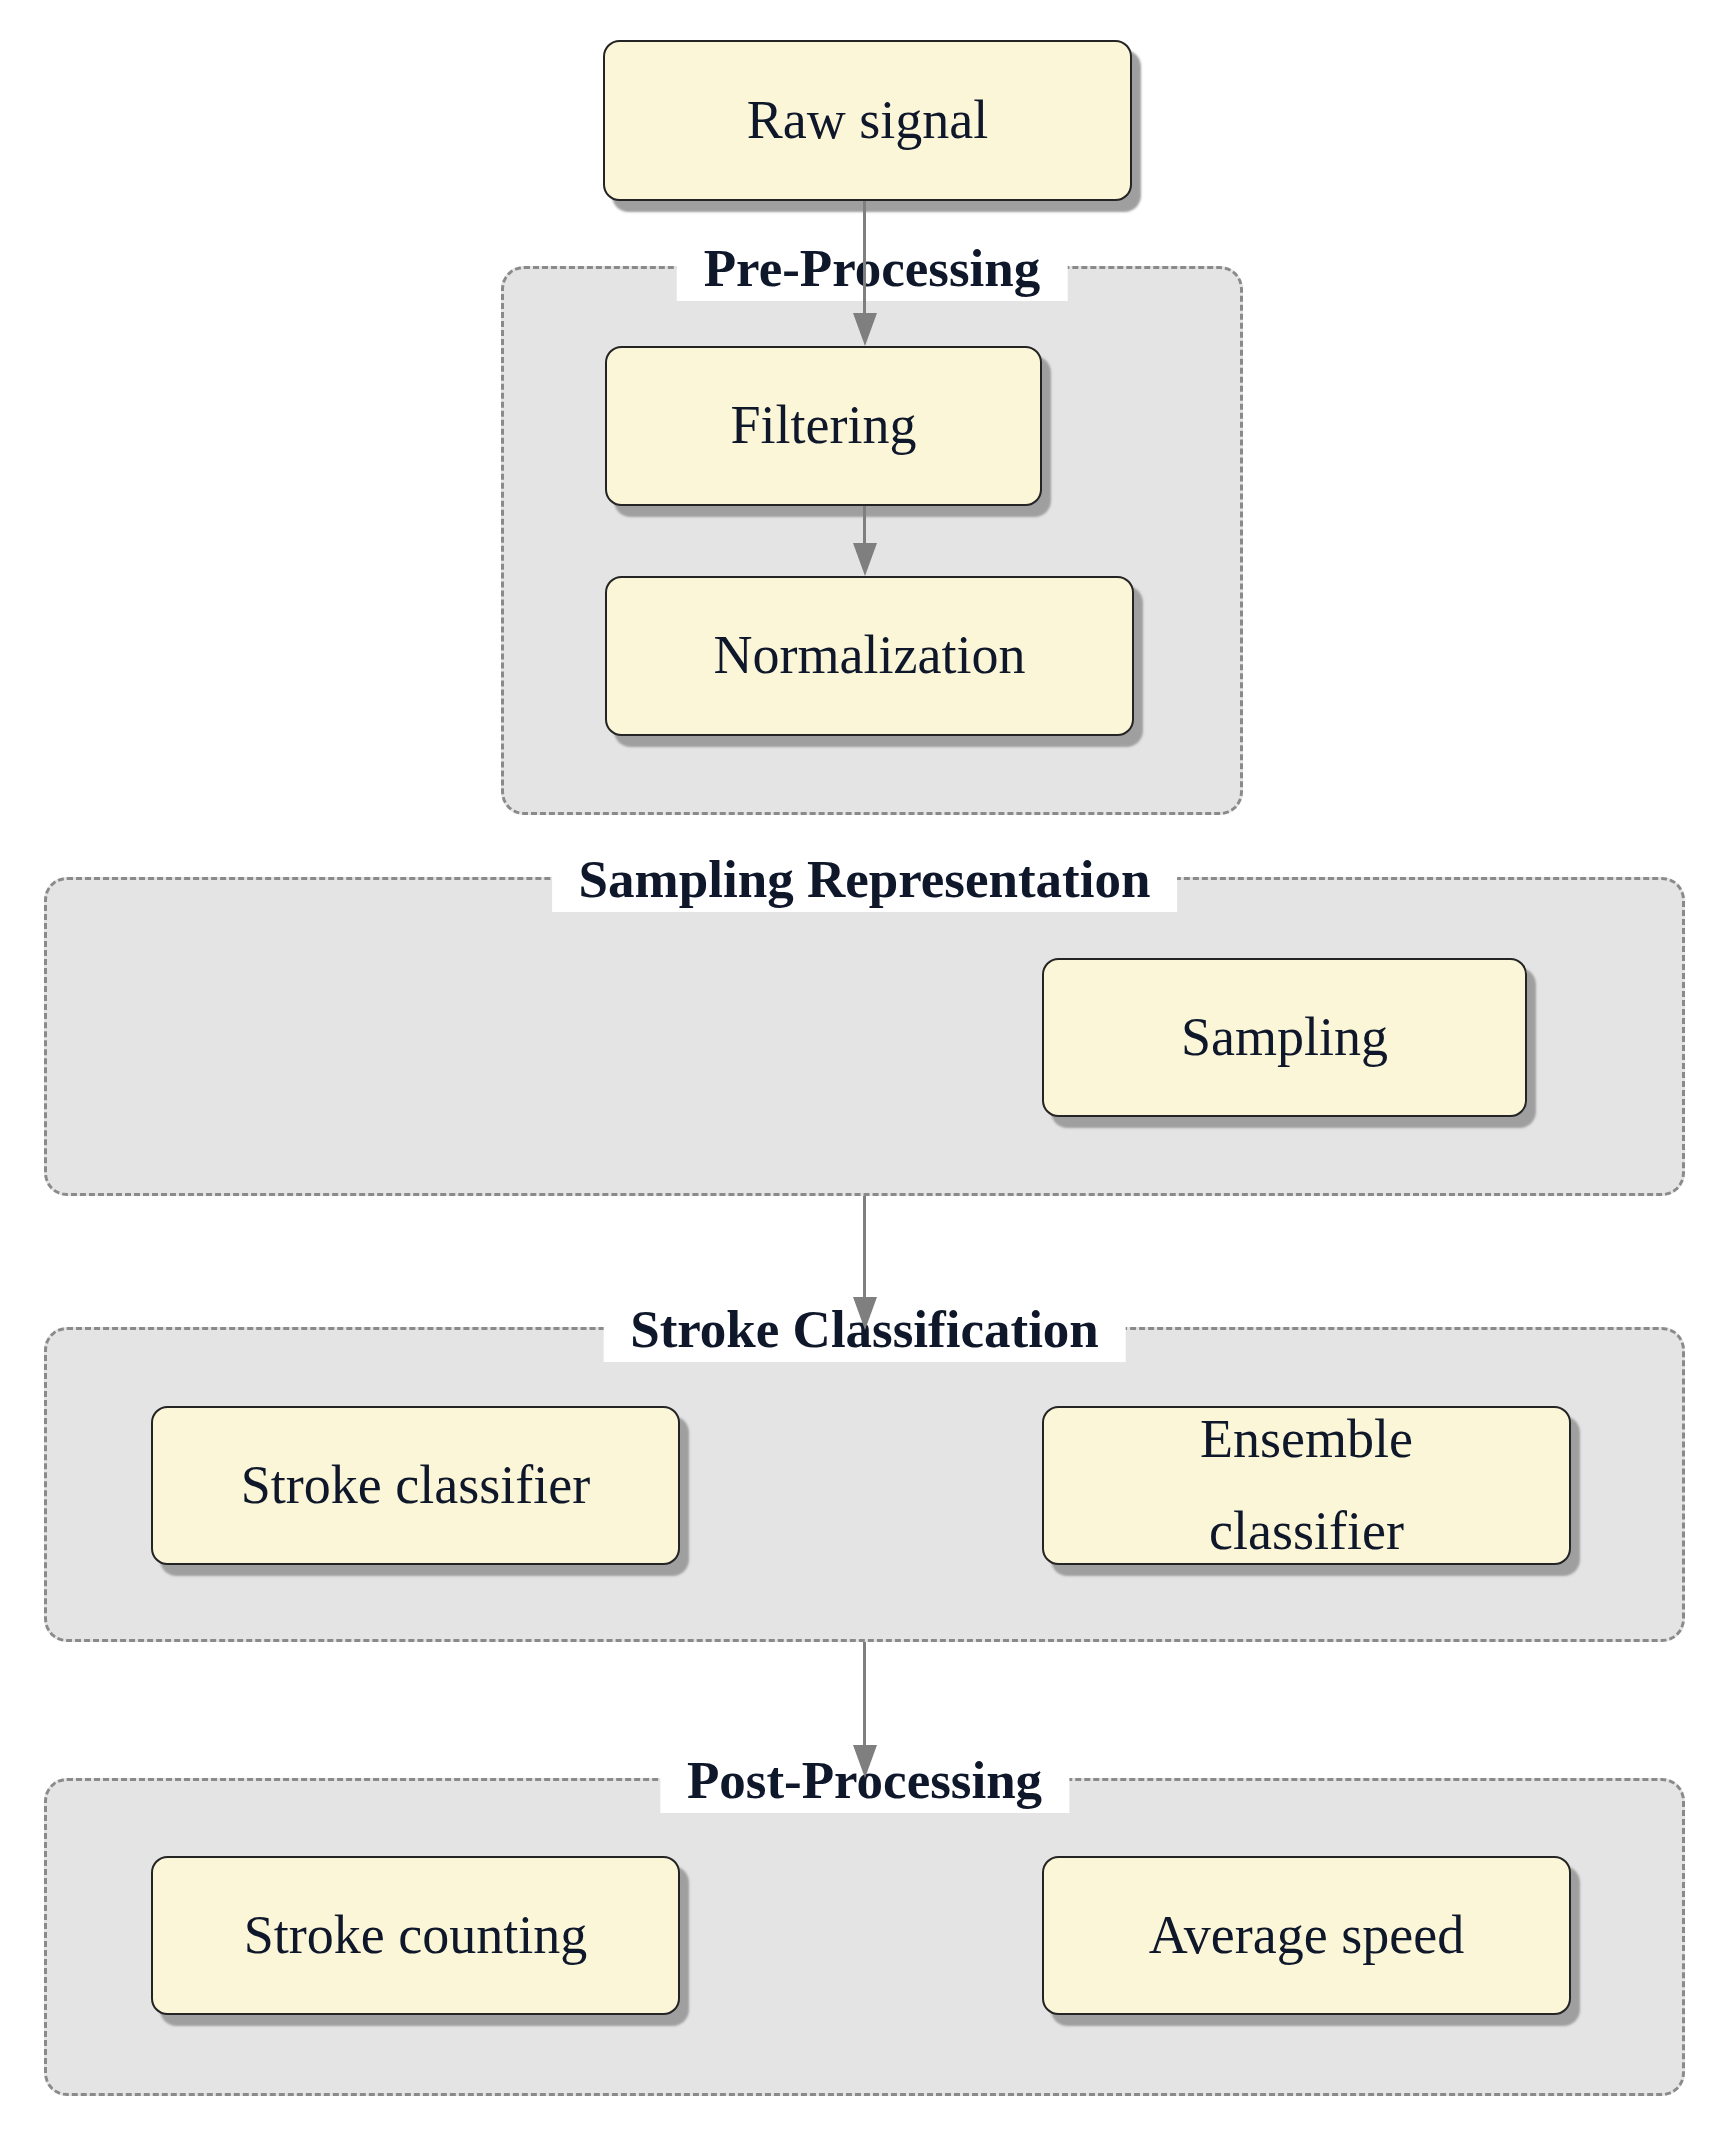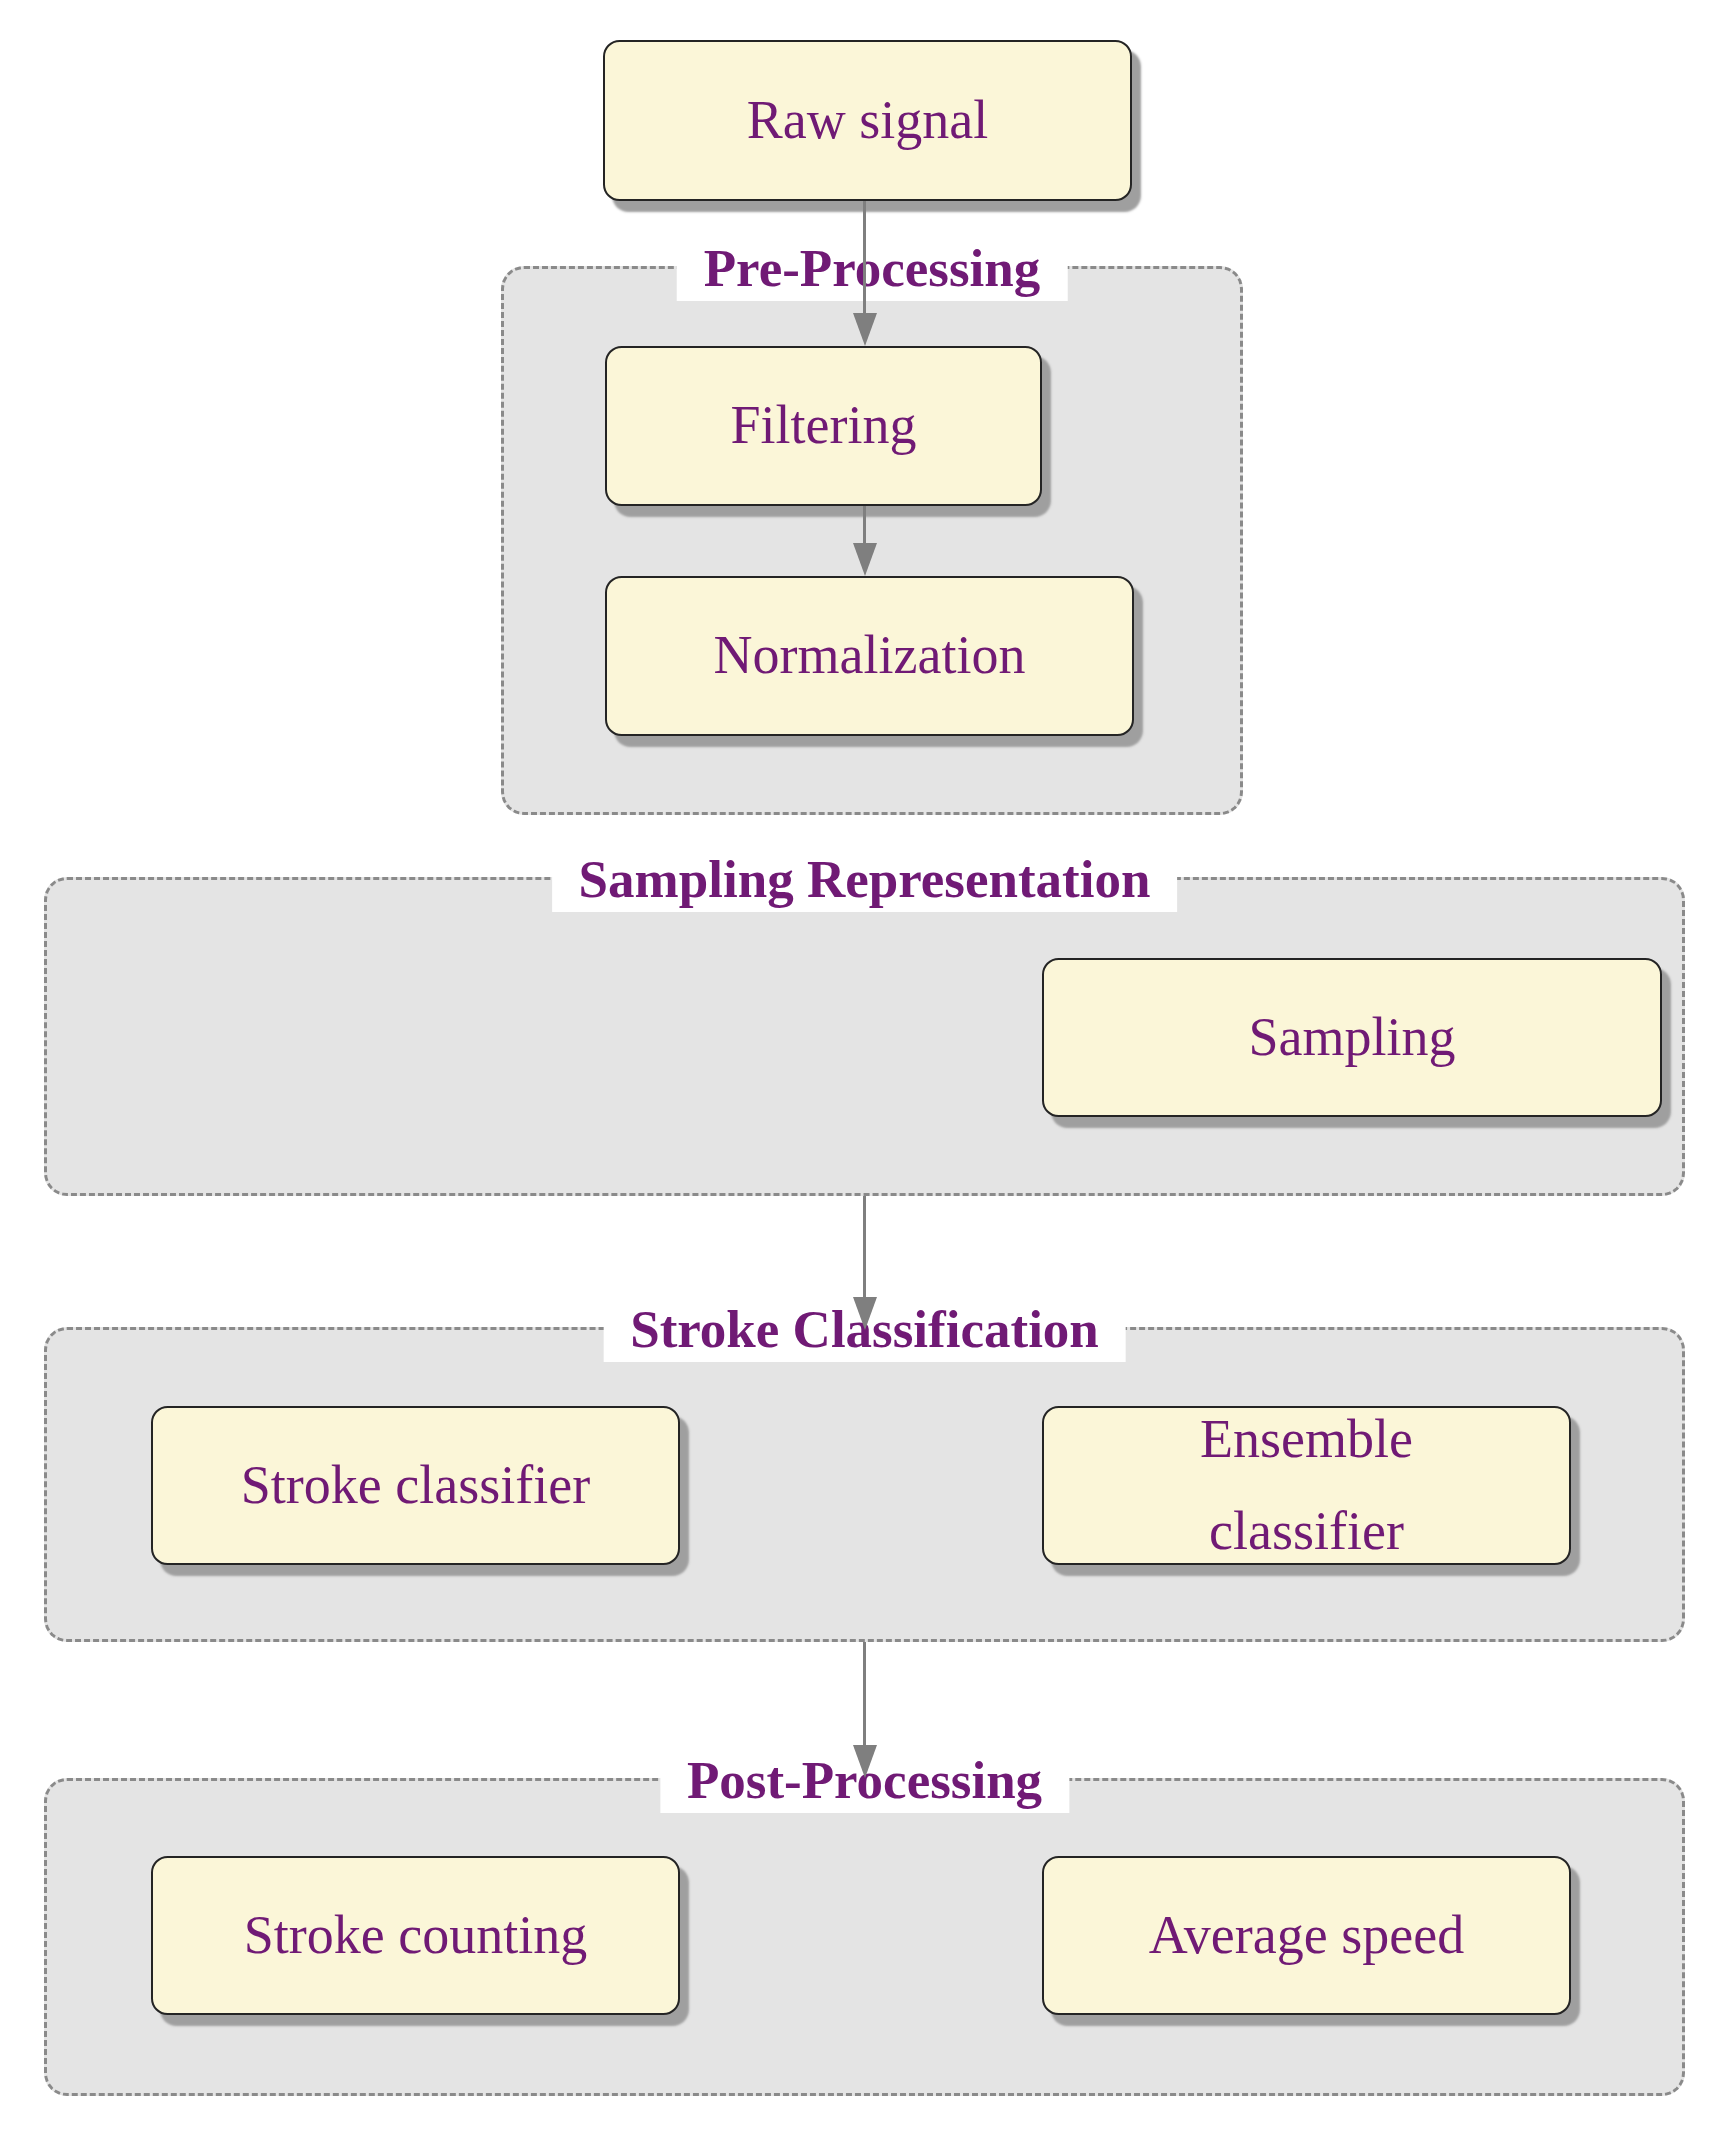--- a/index.html
+++ b/index.html
@@ -2,21 +2,21 @@
 <html style="font-size:12px"><head>
 <meta charset="utf-8">
 <style>
   html, body { margin: 0; padding: 0; background: #ffffff; }
   .stage {
     position: relative;
     width: 1730px;
     height: 2129px;
     background: #ffffff;
     font-family: "Liberation Serif", "DejaVu Serif", serif;
-    color: #701a75;
+    color: #0f172a;
     overflow: hidden;
   }
   .container {
     position: absolute;
     box-sizing: border-box;
     background: #E4E4E4;
     border: 3px dashed #8A8A8A;
     border-radius: 23px;
     z-index: 1;
   }
@@ -68,21 +68,21 @@
     border-top: 33px solid #7F7F7F;
   }
 
   
   .node-raw          { left: 603px;  top: 40px;   width: 529px; height: 161px; }
   .container-pre     { left: 501px;  top: 266px;  width: 742px;  height: 549px; }
   .node-filtering    { left: 605px;  top: 346px;  width: 437px; height: 160px; }
   .node-normalization{ left: 605px;  top: 576px;  width: 529px; height: 160px; }
   .container-fr      { left: 44px;   top: 877px; width: 1641px; height: 319px; }
   .node-windowing    { left: 151px;  top: 958px; width: 529px; height: 159px; }
-  .node-sampling     { left: 1042px; top: 958px; width: 620px; height: 159px; justify-content: center; }
+  .node-sampling     { left: 1042px; top: 958px; width: 485px; height: 159px; justify-content: center; }
   .container-sc      { left: 44px;   top: 1327px; width: 1641px; height: 315px; }
   .node-single       { left: 151px;  top: 1406px; width: 529px; height: 159px; }
   .node-ensemble     { left: 1042px; top: 1406px; width: 529px; height: 159px; gap: 24px; }
   .container-pp      { left: 44px;   top: 1778px; width: 1641px; height: 318px; }
   .node-counting     { left: 151px;  top: 1856px; width: 529px; height: 159px; }
   .node-avgspeed     { left: 1042px; top: 1856px; width: 529px; height: 159px; }
 
   .arrow-1 { left: 863px; top: 201px;  height: 112px; }
   .arrow-2 { left: 863px; top: 506px;  height: 37px;  }
   .arrow-3 { left: 863px; top: 1196px; height: 101px; }

